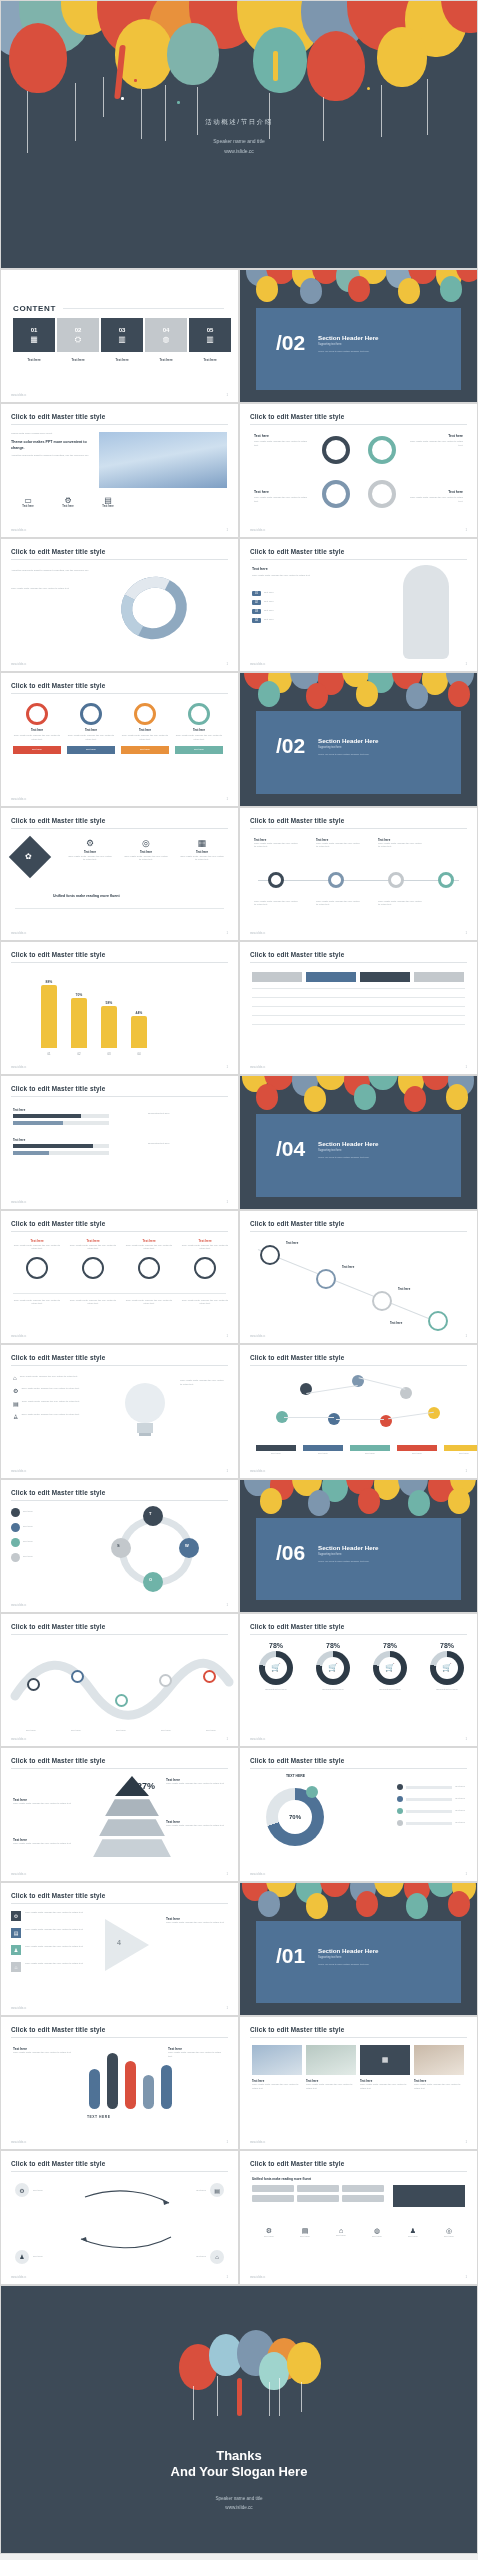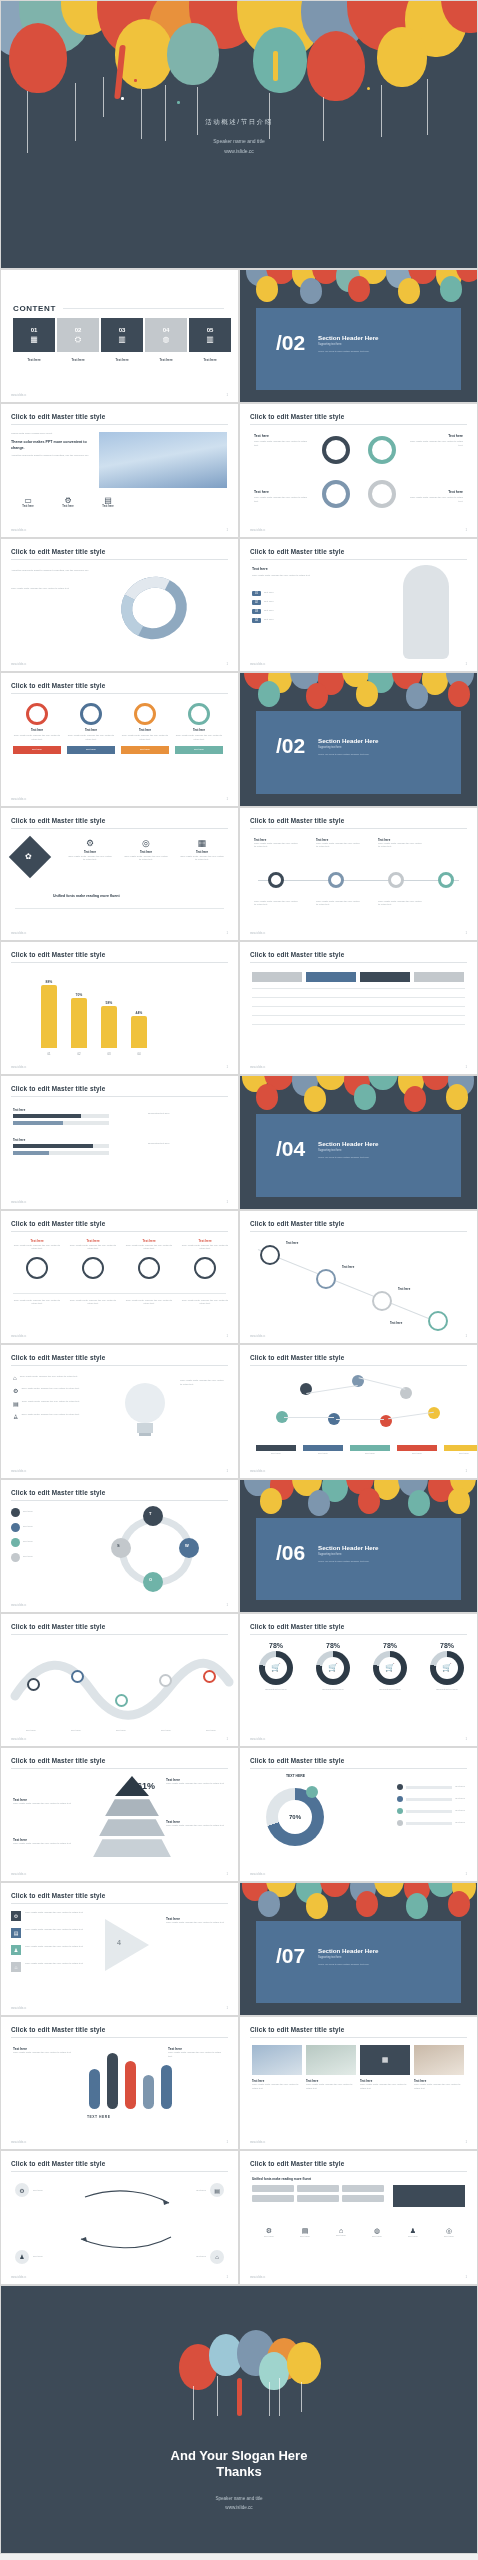--- a/index.html
+++ b/index.html
@@ -789,21 +789,21 @@
   <div class="row">
     <div class="slide">
       <div class="s-title">Click to edit Master title style</div>
       <div class="s-rule"></div>
       <div style="position:absolute;left:96px;top:28px;width:70px;height:88px;">
         <div class="tri" style="left:18px;top:0;border-left:17px solid transparent;border-right:17px solid transparent;border-bottom:20px solid #2d3a46;"></div>
         <div style="position:absolute;left:8px;top:23px;width:54px;height:17px;background:#aab4bc;clip-path:polygon(18% 0,82% 0,100% 100%,0 100%);"></div>
         <div style="position:absolute;left:2px;top:43px;width:66px;height:17px;background:#b9c2c9;clip-path:polygon(14% 0,86% 0,100% 100%,0 100%);"></div>
         <div style="position:absolute;left:-4px;top:63px;width:78px;height:18px;background:#c8d0d6;clip-path:polygon(12% 0,88% 0,100% 100%,0 100%);"></div>
       </div>
-      <div style="position:absolute;left:136px;top:33px;font-size:9px;font-weight:bold;color:#2d3a46;">61%</div>
+      <div style="position:absolute;left:136px;top:33px;font-size:9px;font-weight:bold;color:#2d3a46;">27%</div>
       <div style="position:absolute;left:12px;top:50px;width:66px;">
         <div style="font-size:3.2px;font-weight:bold;color:#2d3a46;">Text here</div>
         <div class="txt-xs">Copy paste fonts. Choose the only option to retain text.</div>
       </div>
       <div style="position:absolute;left:12px;top:90px;width:66px;">
         <div style="font-size:3.2px;font-weight:bold;color:#2d3a46;">Text here</div>
         <div class="txt-xs">Copy paste fonts. Choose the only option to retain text.</div>
       </div>
       <div style="position:absolute;right:10px;top:30px;width:62px;">
         <div style="font-size:3.2px;font-weight:bold;color:#2d3a46;">Text here</div>
@@ -896,21 +896,21 @@
         <div class="balloon" style="left:164px;top:-12px;width:26px;height:32px;background:#d94f3d;"></div>
         <div class="balloon" style="left:188px;top:-20px;width:28px;height:34px;background:#6fb3a8;"></div>
         <div class="balloon" style="left:212px;top:-12px;width:24px;height:30px;background:#f0c23c;"></div>
         <div class="balloon" style="left:18px;top:8px;width:22px;height:26px;background:#7d96ae;"></div>
         <div class="balloon" style="left:66px;top:10px;width:22px;height:26px;background:#f0c23c;"></div>
         <div class="balloon" style="left:116px;top:8px;width:22px;height:26px;background:#d94f3d;"></div>
         <div class="balloon" style="left:166px;top:10px;width:22px;height:26px;background:#6fb3a8;"></div>
         <div class="balloon" style="left:208px;top:8px;width:22px;height:26px;background:#d94f3d;"></div>
       </div>
       <div class="sec-band"></div>
-      <div class="sec-num">/07</div>
+      <div class="sec-num">/01</div>
       <div class="sec-h">Section Header Here</div>
       <div class="sec-s">Supporting text here</div>
       <div class="sec-d">When you need to place further headline text copy</div>
     </div>
   </div>
 
   <div class="row">
     <div class="slide">
       <div class="s-title">Click to edit Master title style</div>
       <div class="s-rule"></div>
@@ -1049,22 +1049,22 @@
       <div class="balloon" style="left:258px;top:66px;width:30px;height:38px;background:#9fd4cd;"></div>
       <div class="balloon" style="left:286px;top:56px;width:34px;height:42px;background:#f0c23c;"></div>
       <div style="position:absolute;left:236px;top:92px;width:5px;height:38px;background:#d94f3d;border-radius:3px;"></div>
       <div class="string" style="left:192px;top:100px;height:34px;"></div>
       <div class="string" style="left:216px;top:90px;height:40px;"></div>
       <div class="string" style="left:268px;top:96px;height:34px;"></div>
       <div class="string" style="left:278px;top:92px;height:38px;"></div>
       <div class="string" style="left:300px;top:96px;height:30px;"></div>
     </div>
     <div class="thanks-t">
+      <div>Thanks</div>
       <div>And Your Slogan Here</div>
-      <div>Thanks</div>
     </div>
     <div class="thanks-m">
       <div>Speaker name and title</div>
       <div>www.islide.cc</div>
     </div>
   </div>
 
 </div>
 
 </body></html>

